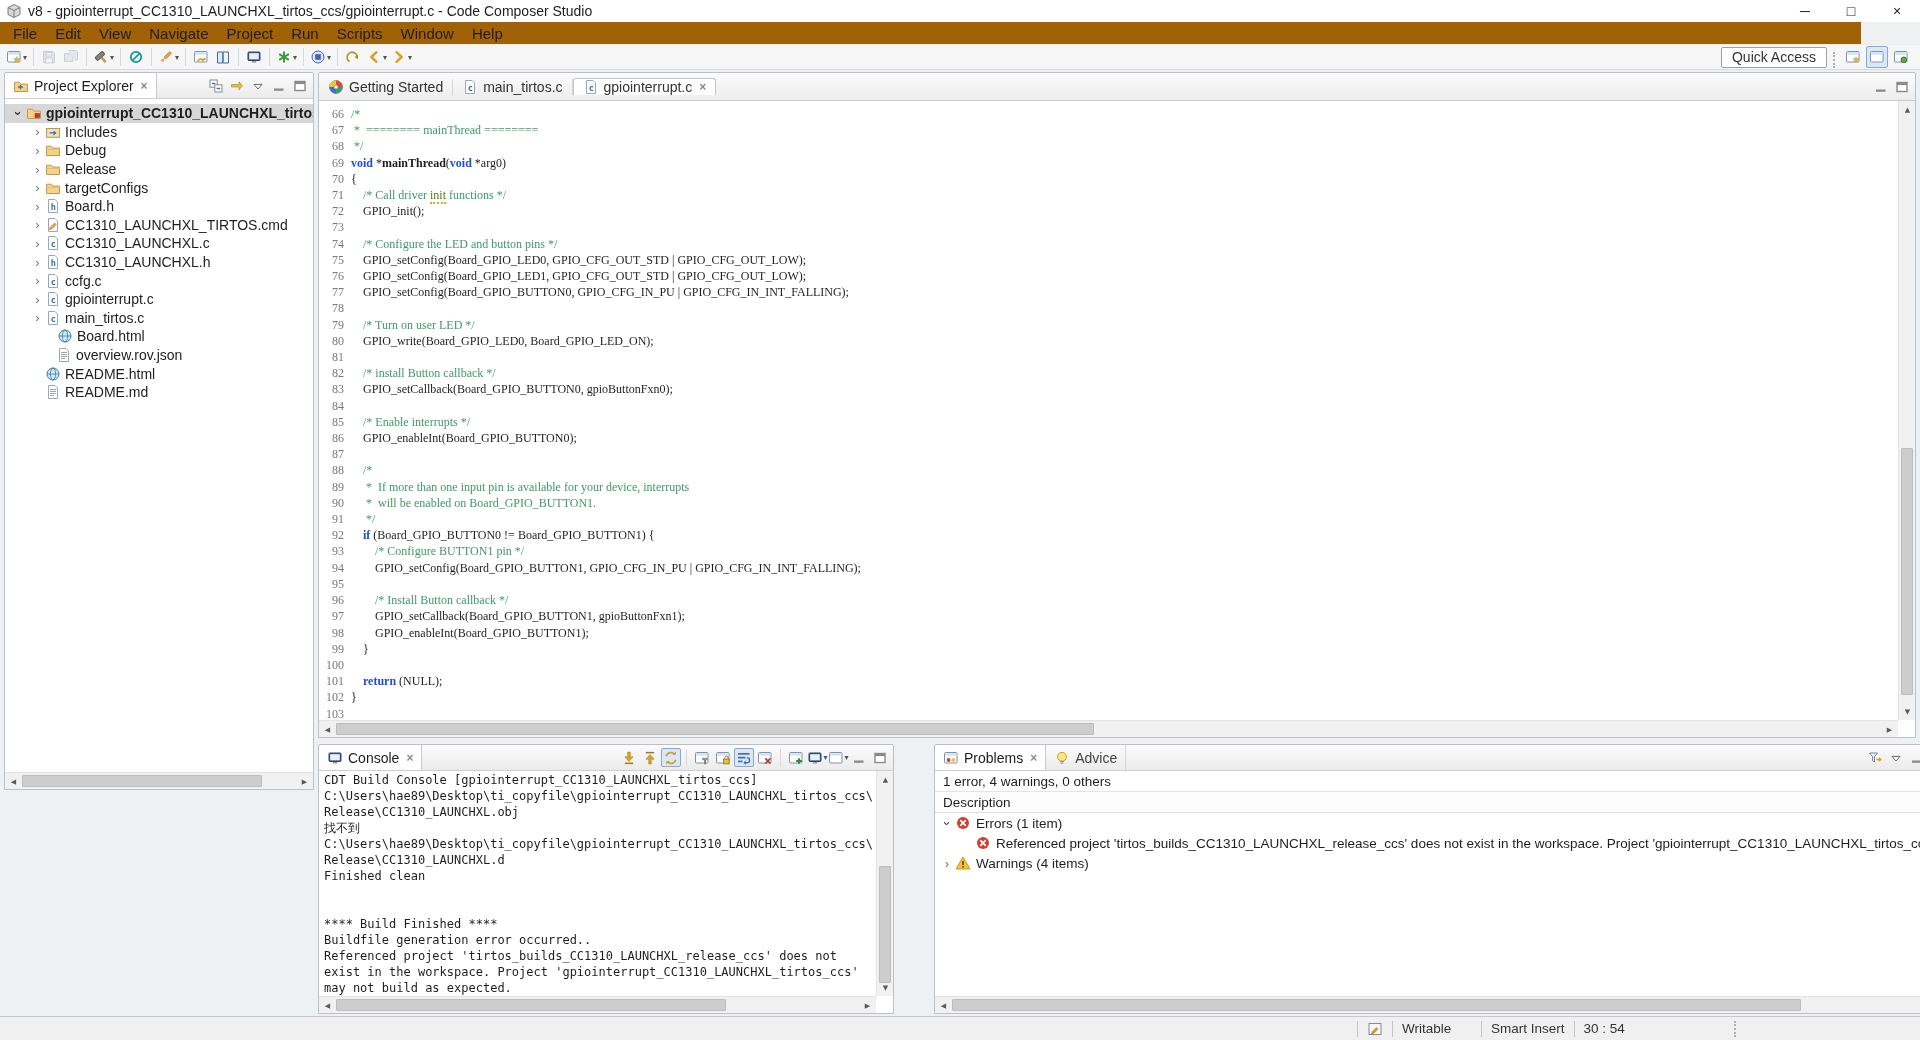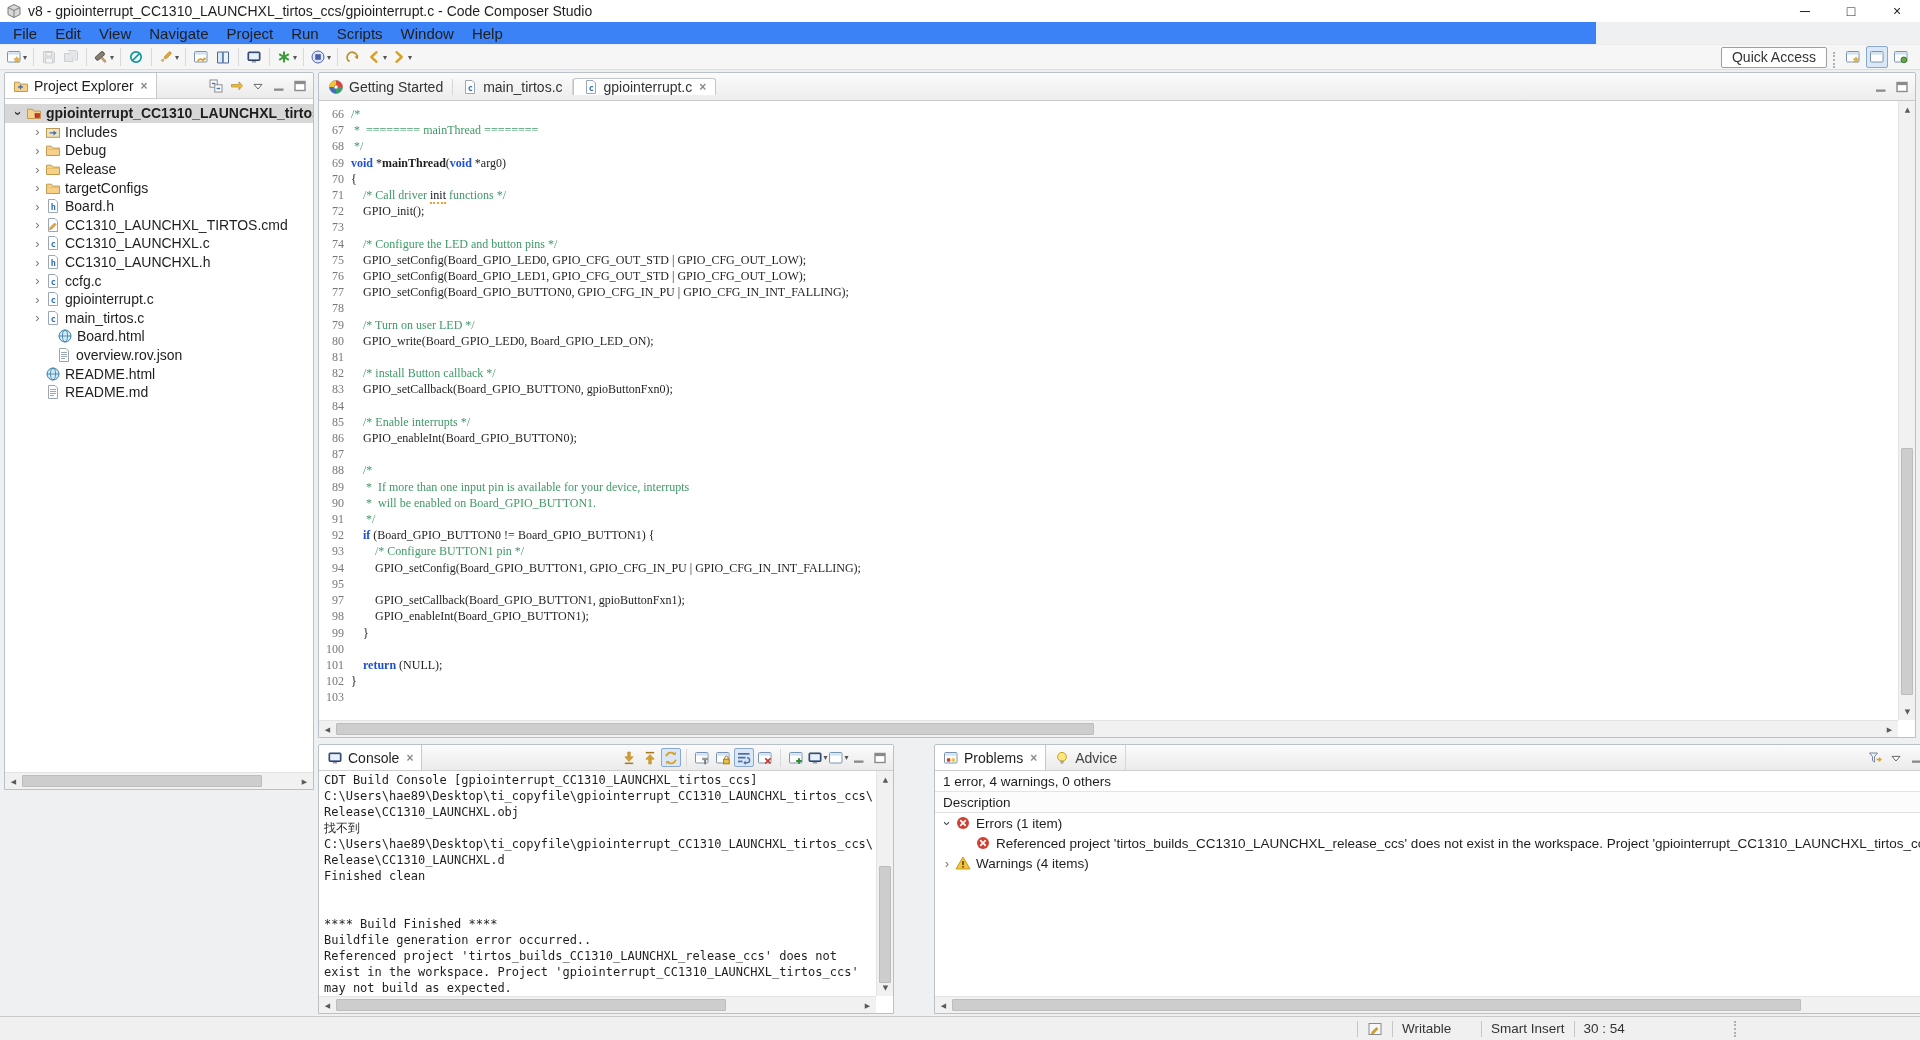--- a/index.html
+++ b/index.html
@@ -4,21 +4,21 @@
 <style>
   * { margin:0; padding:0; box-sizing:border-box; }
   html,body { width:1920px; height:1040px; overflow:hidden; }
   body { font-family:"Liberation Sans",sans-serif; background:#eef0f2; color:#1e1e1e; position:relative; }
 
   
   #titlebar { position:absolute; left:0; top:0; width:1920px; height:22px; background:#ffffff; display:flex; align-items:center; font-size:14px; }
   #title-icon { width:16px; height:16px; margin:0 6px 0 6px; }
   #win-controls { margin-left:auto; display:flex; height:22px; }
   .wbtn { width:46px; height:22px; display:flex; align-items:center; justify-content:center; font-size:14px; color:#222; }
-  #menubar { position:absolute; left:0; top:22px; width:1596px; height:22px; background:#3b82f6; display:flex; align-items:center; padding-left:4px; font-size:15px; }
+  #menubar { position:absolute; left:0; top:22px; width:1861px; height:22px; background:#a16207; display:flex; align-items:center; padding-left:4px; font-size:15px; }
   .menu-item { padding:0 9px; height:22px; display:flex; align-items:center; }
   #toolbar { position:absolute; left:0; top:44px; width:1920px; height:26px; background:#f6f6f6; border-top:1px solid #ececec; border-bottom:1px solid #dcdcdc; display:flex; align-items:center; padding-left:4px; }
   .tbtn { height:22px; min-width:22px; display:flex; align-items:center; justify-content:center; border:1px solid transparent; border-radius:2px; padding:0 1px; }
   .tbtn.active { background:#d9e7f7; border-color:#89a8cc; }
   .tbtn.disabled { opacity:.45; }
   .dd { font-size:8px; color:#555; margin-left:1px; }
   .tsep { width:1px; height:18px; background:#d9d9d9; margin:0 4px; }
   #toolbar-right { margin-left:auto; display:flex; align-items:flex-end; margin-right:8px; gap:6px; }
   #quick-access { border:1px solid #9aa0a6; background:#fff; color:#333; font-size:14px; padding:1px 10px 2px 10px; border-radius:2px; }
   .grip { width:3px; height:16px; border-left:2px dotted #b0b0b0; }
@@ -53,21 +53,21 @@
   #etabbar { height:28px; background:linear-gradient(#fbfbfb,#ededed); border-bottom:1px solid #c9c9c9; display:flex; align-items:stretch; }
   .etab { display:flex; align-items:center; gap:5px; padding:0 9px; font-size:14px; color:#333; border-right:1px solid #d6d6d6; }
   .etab.active { background:#ffffff; border:1px solid #c0c6cc; border-bottom:0; border-radius:3px 3px 0 0; }
   #ebody { position:absolute; left:0; top:28px; right:0; bottom:0; }
   #code { position:absolute; left:0; top:0; right:17px; bottom:17px; overflow:hidden; padding-top:5px; font-family:Liberation Serif, serif; font-size:12px; line-height:16.2px; }
   .cl { display:flex; white-space:pre; }
   .ln { width:32px; flex:none; text-align:right; padding-right:7px; color:#787878; }
   .ct .k { color:#1d4ed8; font-weight:bold; }
   .ct .c { color:#3f9966; }
   .ct .f { font-weight:bold; }
-  .ct .u { color:#0f172a; border-bottom:2px dotted #f0a030; }
+  .ct .u { color:#4d7c0f; border-bottom:2px dotted #f0a030; }
 
   
   .vscroll { position:absolute; top:0; right:0; width:17px; bottom:17px; background:#f1f1f1; border-left:1px solid #e3e3e3; }
   .hscroll { position:absolute; left:0; right:17px; bottom:0; height:17px; background:#f1f1f1; border-top:1px solid #e3e3e3; }
   .sarrow { position:absolute; width:17px; height:17px; display:flex; align-items:center; justify-content:center; font-size:7px; color:#5a5a5a; font-family:"DejaVu Sans",sans-serif; }
   .vthumb,.hthumb { position:absolute; background:#cdcdcd; border:1px solid #bdbdbd; border-radius:1px; }
   .vthumb { left:2px; right:2px; }
   .hthumb { top:2px; bottom:2px; }
 
   
@@ -520,20 +520,21 @@
         <div class="cl"><span class="ln">86</span><span class="ct"><span>    GPIO_enableInt(Board_GPIO_BUTTON0);</span></span></div>
         <div class="cl"><span class="ln">87</span><span class="ct"></span></div>
         <div class="cl"><span class="ln">88</span><span class="ct"><span class="c">    /*</span></span></div>
         <div class="cl"><span class="ln">89</span><span class="ct"><span class="c">     *  If more than one input pin is available for your device, interrupts</span></span></div>
         <div class="cl"><span class="ln">90</span><span class="ct"><span class="c">     *  will be enabled on Board_GPIO_BUTTON1.</span></span></div>
         <div class="cl"><span class="ln">91</span><span class="ct"><span class="c">     */</span></span></div>
         <div class="cl"><span class="ln">92</span><span class="ct"><span>    </span><span class="k">if</span><span> (Board_GPIO_BUTTON0 != Board_GPIO_BUTTON1) {</span></span></div>
         <div class="cl"><span class="ln">93</span><span class="ct"><span class="c">        /* Configure BUTTON1 pin */</span></span></div>
         <div class="cl"><span class="ln">94</span><span class="ct"><span>        GPIO_setConfig(Board_GPIO_BUTTON1, GPIO_CFG_IN_PU | GPIO_CFG_IN_INT_FALLING);</span></span></div>
         <div class="cl"><span class="ln">95</span><span class="ct"></span></div>
+        <div class="cl"><span class="ln">96</span><span class="ct"><span class="c">        /* Install Button callback */</span></span></div>
         <div class="cl"><span class="ln">97</span><span class="ct"><span>        GPIO_setCallback(Board_GPIO_BUTTON1, gpioButtonFxn1);</span></span></div>
         <div class="cl"><span class="ln">98</span><span class="ct"><span>        GPIO_enableInt(Board_GPIO_BUTTON1);</span></span></div>
         <div class="cl"><span class="ln">99</span><span class="ct"><span>    }</span></span></div>
         <div class="cl"><span class="ln">100</span><span class="ct"></span></div>
         <div class="cl"><span class="ln">101</span><span class="ct"><span>    </span><span class="k">return</span><span> (NULL);</span></span></div>
         <div class="cl"><span class="ln">102</span><span class="ct"><span>}</span></span></div>
         <div class="cl"><span class="ln">103</span><span class="ct"></span></div>
       </div>
     <div class="vscroll">
       <span class="sarrow" style="top:0;">▲</span>

